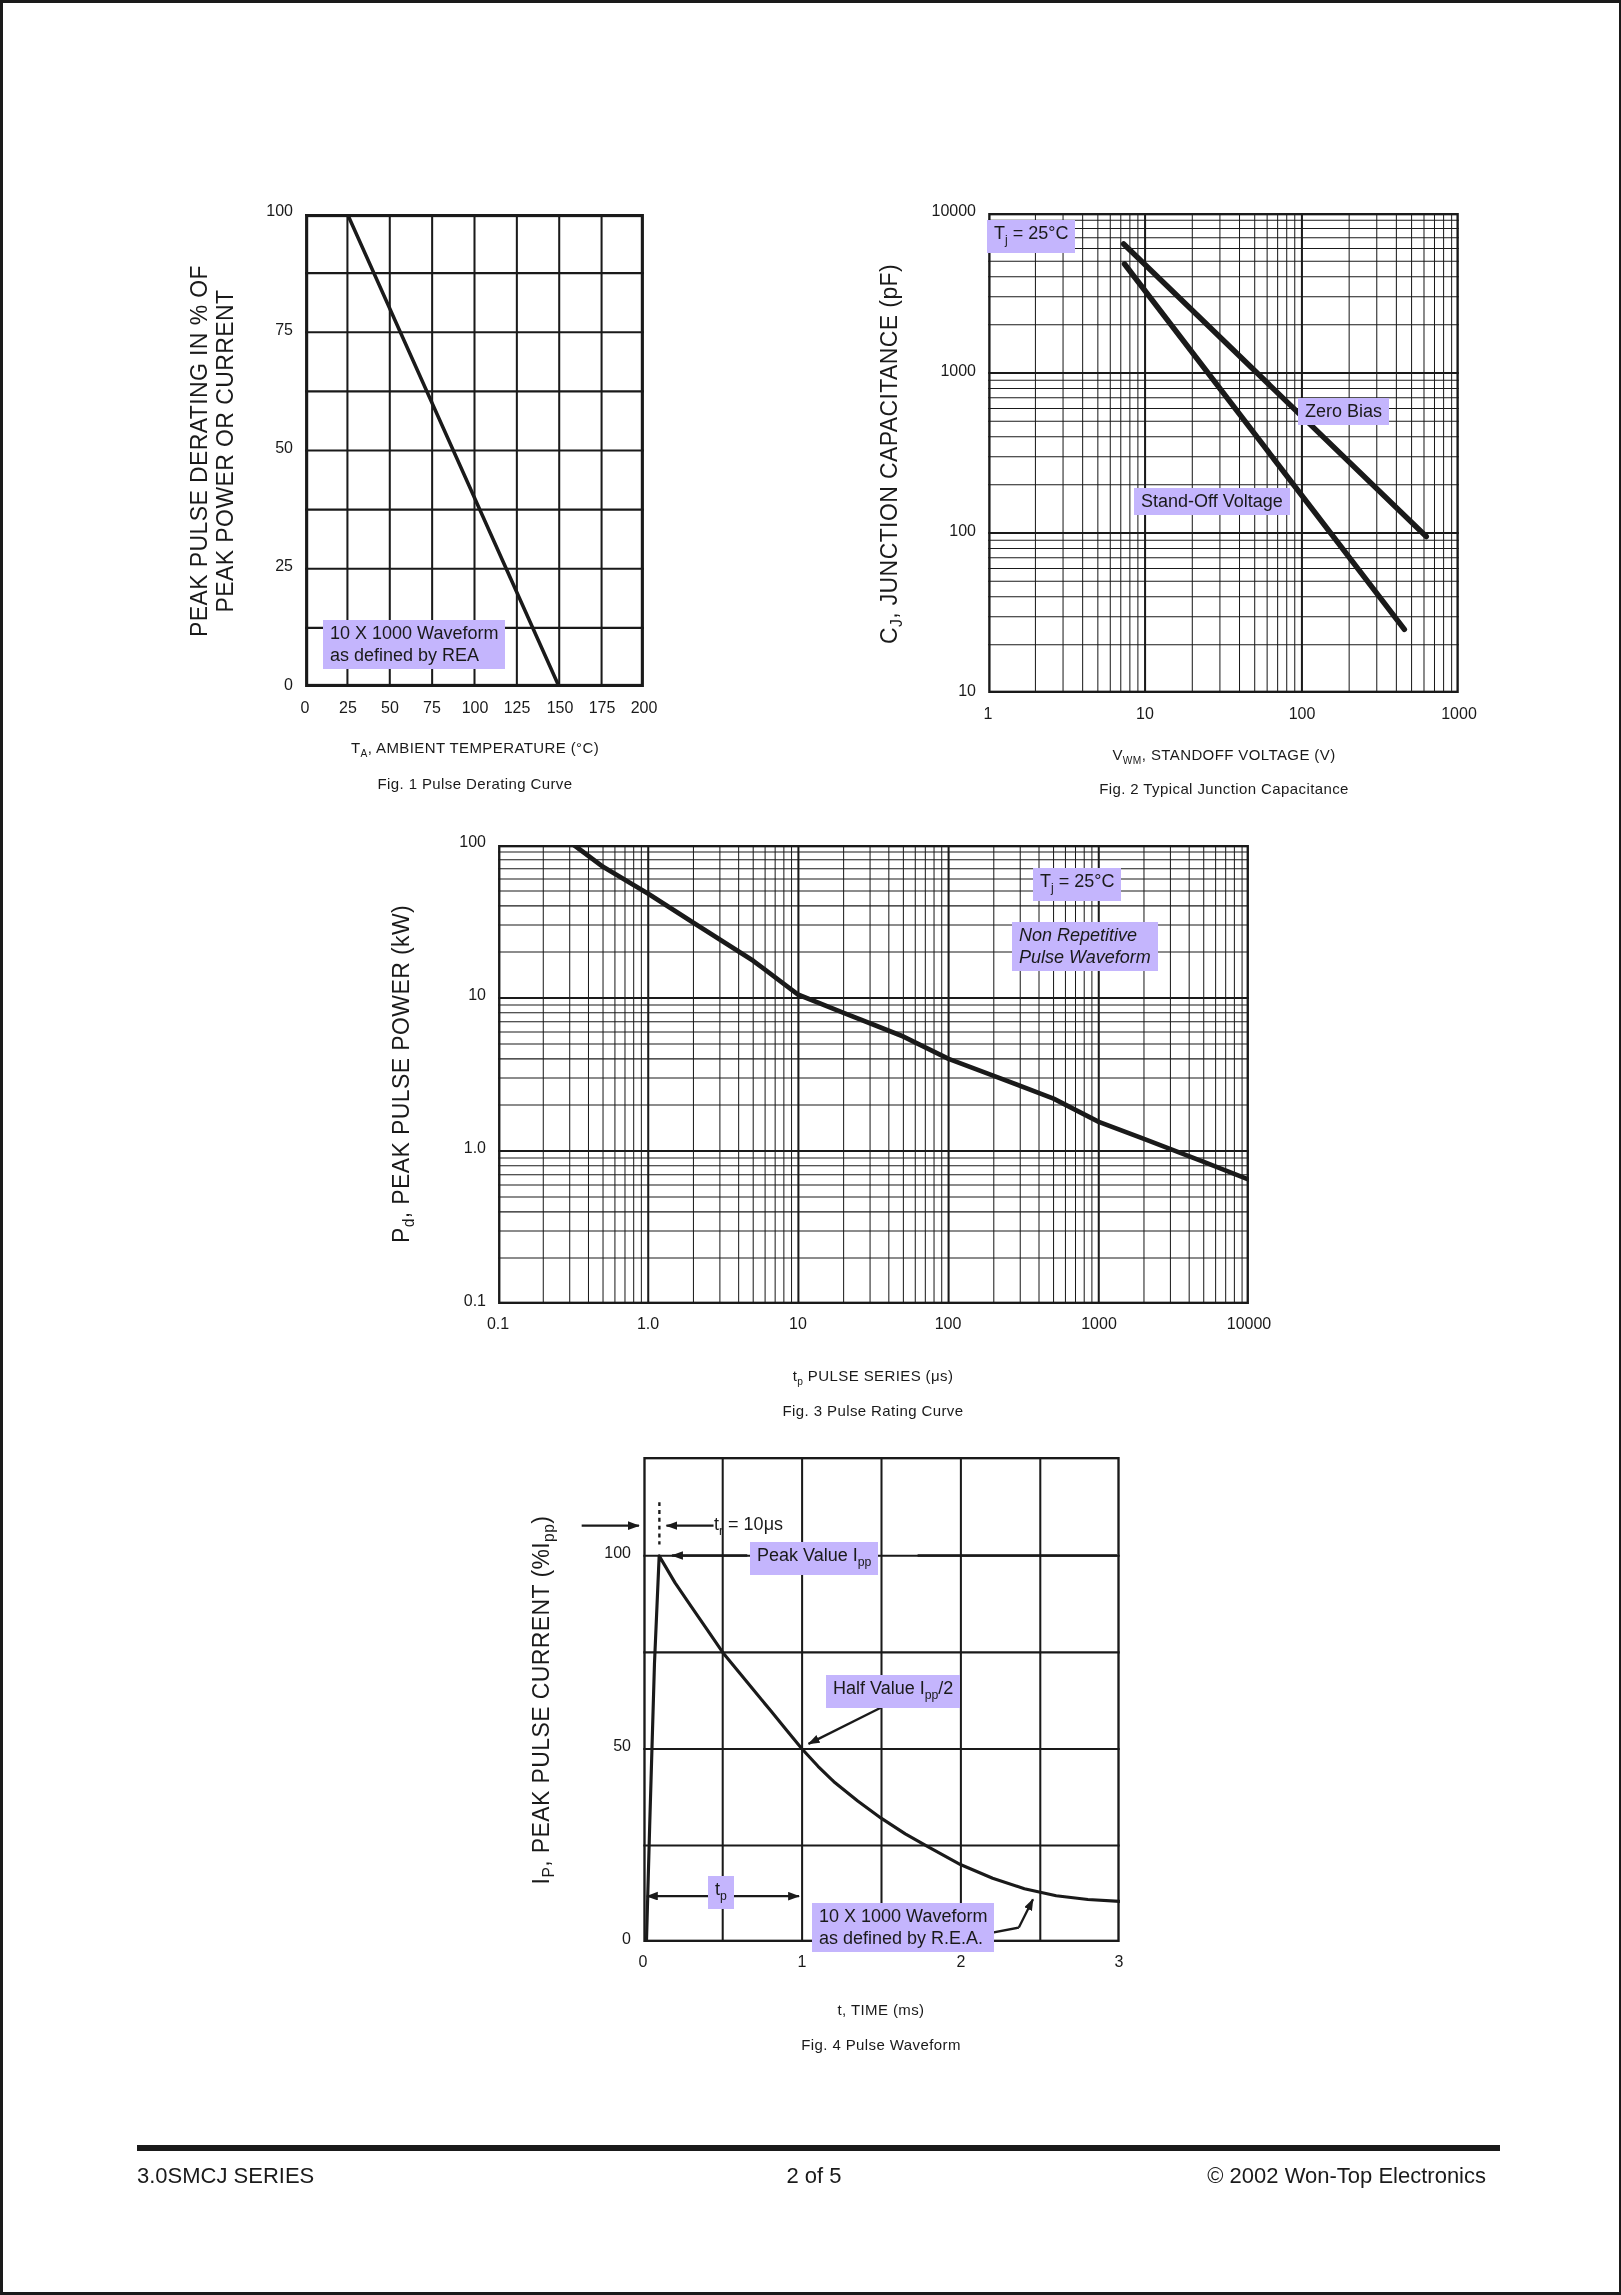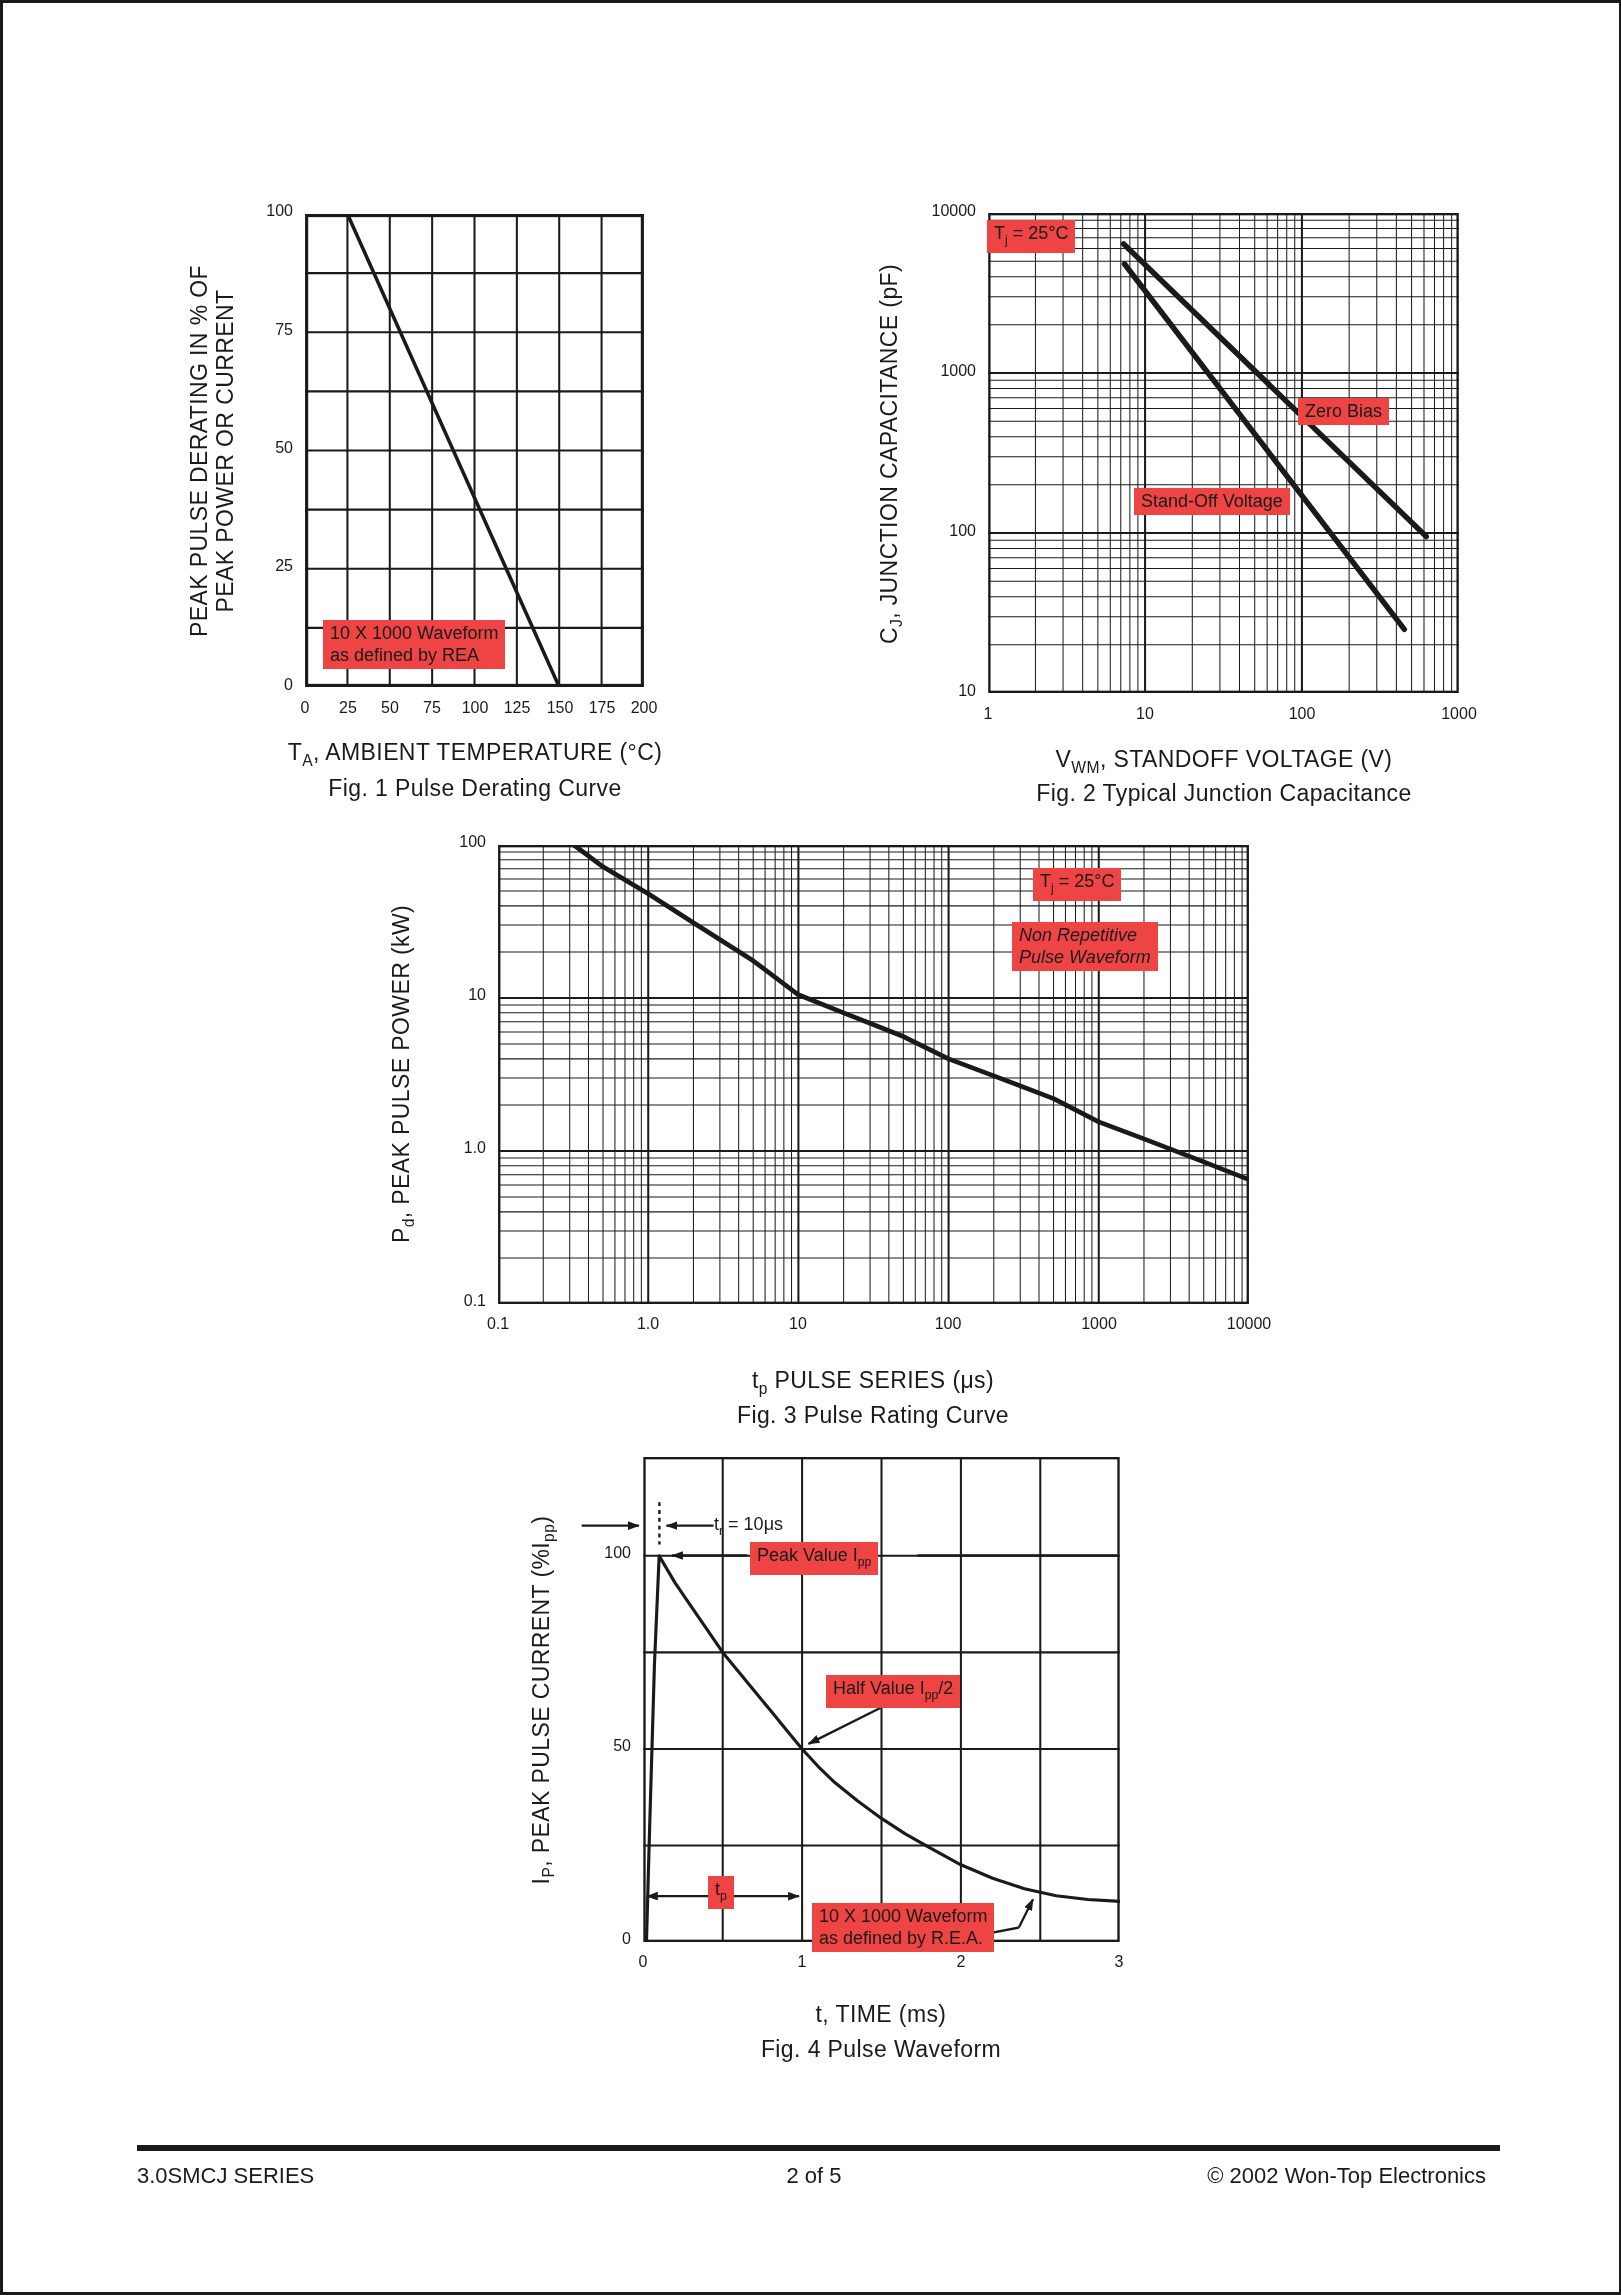--- a/index.html
+++ b/index.html
@@ -7,29 +7,29 @@
     position:relative;width:1622px;height:2295px;background:#ffffff;
     border:3.1px solid #1a1a1a;box-sizing:border-box;overflow:hidden;
     font-family:"Liberation Sans","DejaVu Sans",sans-serif;color:#1a1a1a;
   }
   .plot{position:absolute;z-index:1;}
   #overlay{position:absolute;left:0;top:0;z-index:3;pointer-events:none;}
   .tick{position:absolute;font-size:16px;z-index:2;white-space:nowrap;}
   .xtick{transform:translateX(-50%);}
   .ytick{text-align:right;width:94px;}
   .axis-label,.caption{
-    position:absolute;font-size:23px;transform:translateX(-50%);
+    position:absolute;font-size:15px;transform:translateX(-50%);
     white-space:nowrap;z-index:2;letter-spacing:0.4px;
   }
   .ylabel{
     position:absolute;font-size:23px;white-space:nowrap;text-align:center;
     line-height:26px;transform:translate(-50%,-50%) rotate(-90deg);z-index:2;letter-spacing:0.4px;
   }
   .ann{position:absolute;font-size:18px;line-height:22px;z-index:4;white-space:nowrap;}
-  .ann.bg{background:#ef4444;padding:2.4px 7px;}
+  .ann.bg{background:#c4b5fd;padding:2.4px 7px;}
   sub{font-size:68%;}
   .footer-bar{position:absolute;background:#1a1a1a;z-index:2;}
   .footer-text{position:absolute;font-size:22px;z-index:2;white-space:nowrap;}
 </style>
 </head>
 <body>
 
 <div class="page" id="page">
   <svg id="overlay" width="1622" height="2295" viewBox="0 0 2066 2924">
     <defs>

